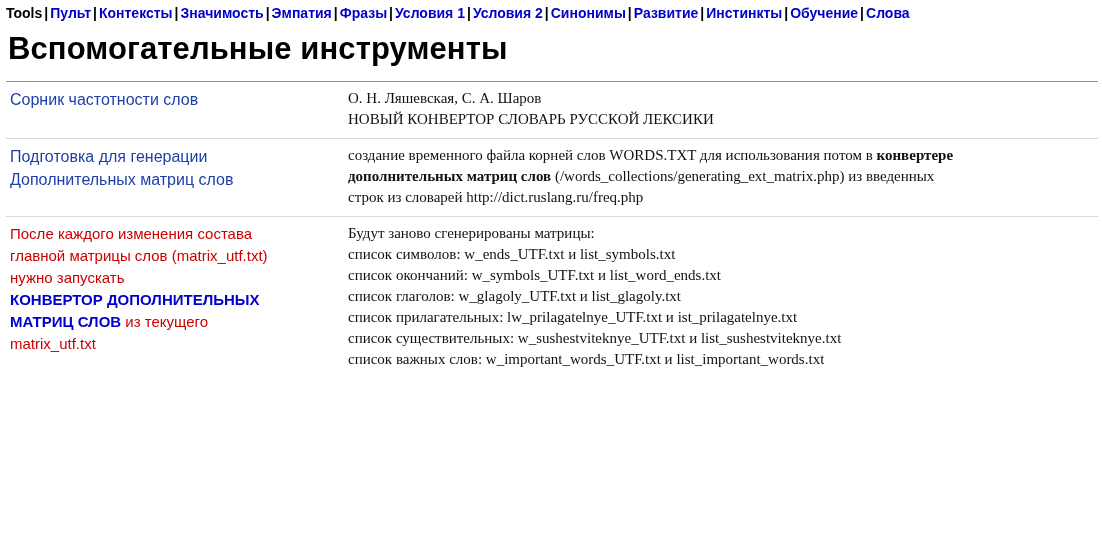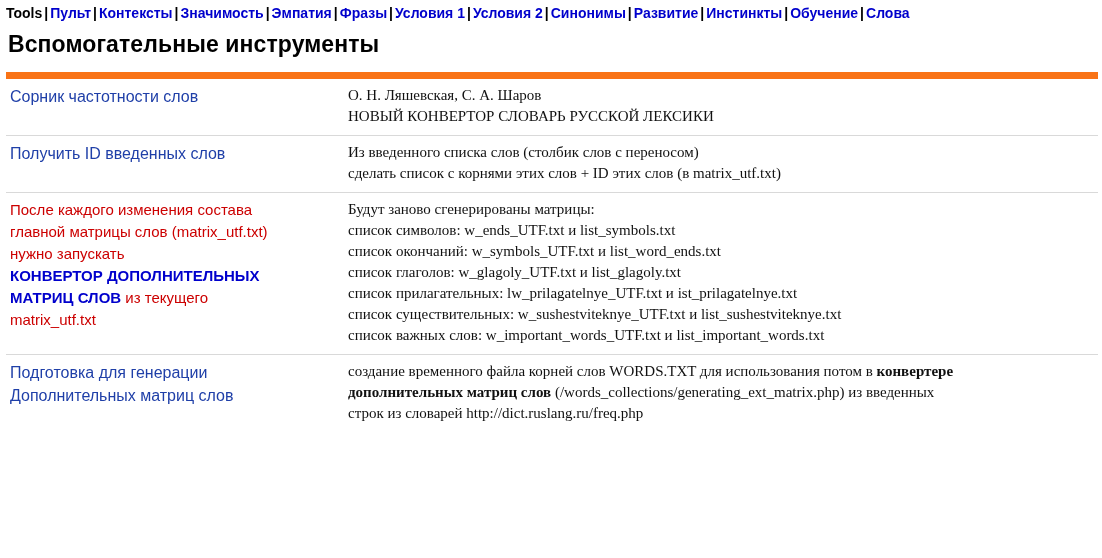--- a/index.html
+++ b/index.html
@@ -35,40 +35,40 @@
     color: #000000;
     font-weight: bold;
     padding: 0 2px;
   }
   .nav-first {
     color: #000000;
     font-weight: bold;
   }
   
   h1.page-title {
-    font-size: 23px;
+    font-size: 31px;
     font-weight: bold;
     margin: 8px 0 14px 2px;
     color: #000000;
     letter-spacing: 0.1px;
   }
   
   table.tools {
     border-collapse: collapse;
     width: 1092px;
     table-layout: fixed;
   }
   table.tools td {
     vertical-align: top;
     padding: 6px 4px 8px 4px;
     border-top: 1px solid #d9d9d9;
     font-size: 15px;
     line-height: 21px;
   }
-  table.tools tr:first-child td { border-top: 7px solid #f97316; margin-top: 20px; }
+  table.tools tr:first-child td { border-top: 1px solid #f97316; margin-top: 20px; }
   td.col-left {
     width: 330px;
     padding-left: 6px;
   }
   td.col-right {
     padding-left: 8px;
   }
   .link-blue {
     color: #1f3fa8;
     font-size: 16px;
@@ -110,58 +110,49 @@
       <tr>
         <td class="col-left">
           <a href="#" class="link-blue">Сорник частотности слов</a>
         </td>
         <td class="col-right row-text">
           <div>О. Н. Ляшевская, С. А. Шаров</div>
           <div>НОВЫЙ КОНВЕРТОР СЛОВАРЬ РУССКОЙ ЛЕКСИКИ</div>
         </td>
       </tr>
 
+
+
       <tr>
         <td class="col-left">
-          <a href="#" class="link-blue">Получить ID введенных слов</a>
+          <a href="#" class="link-blue">
+            <span>Подготовка для генерации</span><br>
+            <span>Дополнительных матриц слов</span>
+          </a>
         </td>
         <td class="col-right row-text">
-          <div>Из введенного списка слов (столбик слов с переносом)</div>
-          <div>сделать список с корнями этих слов + ID этих слов (в matrix_utf.txt)</div>
+          <div><span>создание временного файла корней слов WORDS.TXT для использования потом в </span><span class="bold-inline">конвертере</span><br><span class="bold-inline">дополнительных матриц слов</span><span> (/words_collections/generating_ext_matrix.php) из введенных</span><br><span>строк из словарей http://dict.ruslang.ru/freq.php</span></div>
         </td>
       </tr>
-
 
       <tr>
         <td class="col-left">
           <div class="warn">После каждого изменения состава</div>
           <div class="warn">главной матрицы слов (matrix_utf.txt)</div>
           <div class="warn">нужно запускать</div>
           <div class="warn-strong">КОНВЕРТОР ДОПОЛНИТЕЛЬНЫХ</div>
           <div><span class="warn-strong">МАТРИЦ СЛОВ</span><span class="warn"> из текущего</span></div>
           <div class="warn">matrix_utf.txt</div>
         </td>
         <td class="col-right row-text">
           <div>Будут заново сгенерированы матрицы:</div>
           <div>список символов: w_ends_UTF.txt и list_symbols.txt</div>
           <div>список окончаний: w_symbols_UTF.txt и list_word_ends.txt</div>
           <div>список глаголов: w_glagoly_UTF.txt и list_glagoly.txt</div>
           <div>список прилагательных: lw_prilagatelnye_UTF.txt и ist_prilagatelnye.txt</div>
           <div>список существительных: w_sushestviteknye_UTF.txt и list_sushestviteknye.txt</div>
           <div>список важных слов: w_important_words_UTF.txt и list_important_words.txt</div>
         </td>
       </tr>
-
-      <tr>
-        <td class="col-left">
-          <a href="#" class="link-blue">
-            <span>Подготовка для генерации</span><br>
-            <span>Дополнительных матриц слов</span>
-          </a>
-        </td>
-        <td class="col-right row-text">
-          <div><span>создание временного файла корней слов WORDS.TXT для использования потом в </span><span class="bold-inline">конвертере</span><br><span class="bold-inline">дополнительных матриц слов</span><span> (/words_collections/generating_ext_matrix.php) из введенных</span><br><span>строк из словарей http://dict.ruslang.ru/freq.php</span></div>
-        </td>
-      </tr>
     </tbody>
   </table>
 
 </div>
 
 </body></html>

